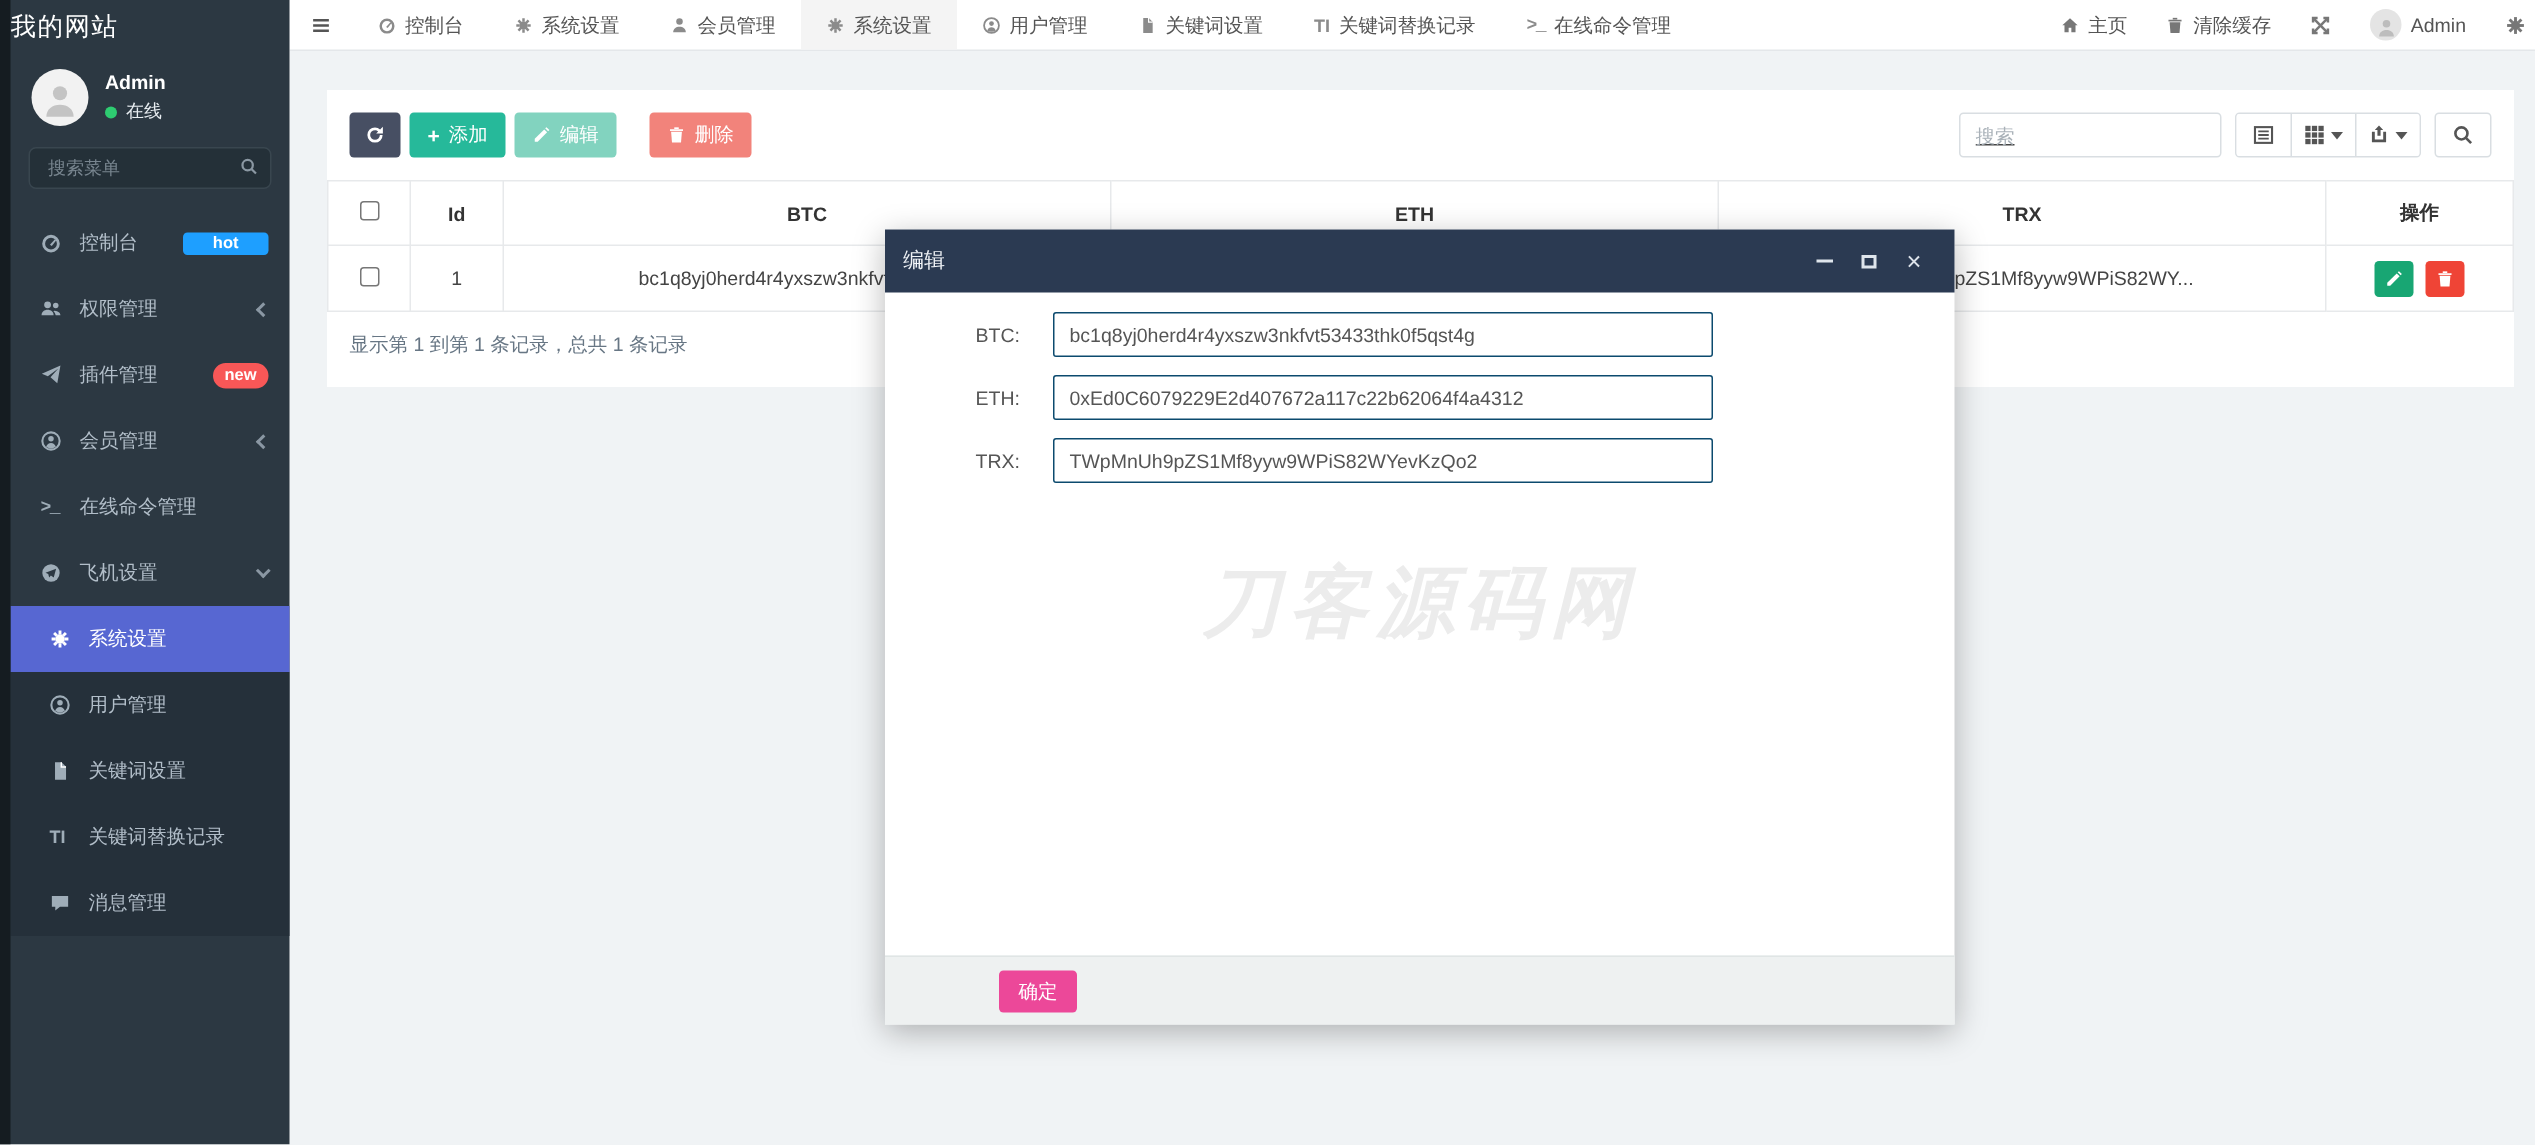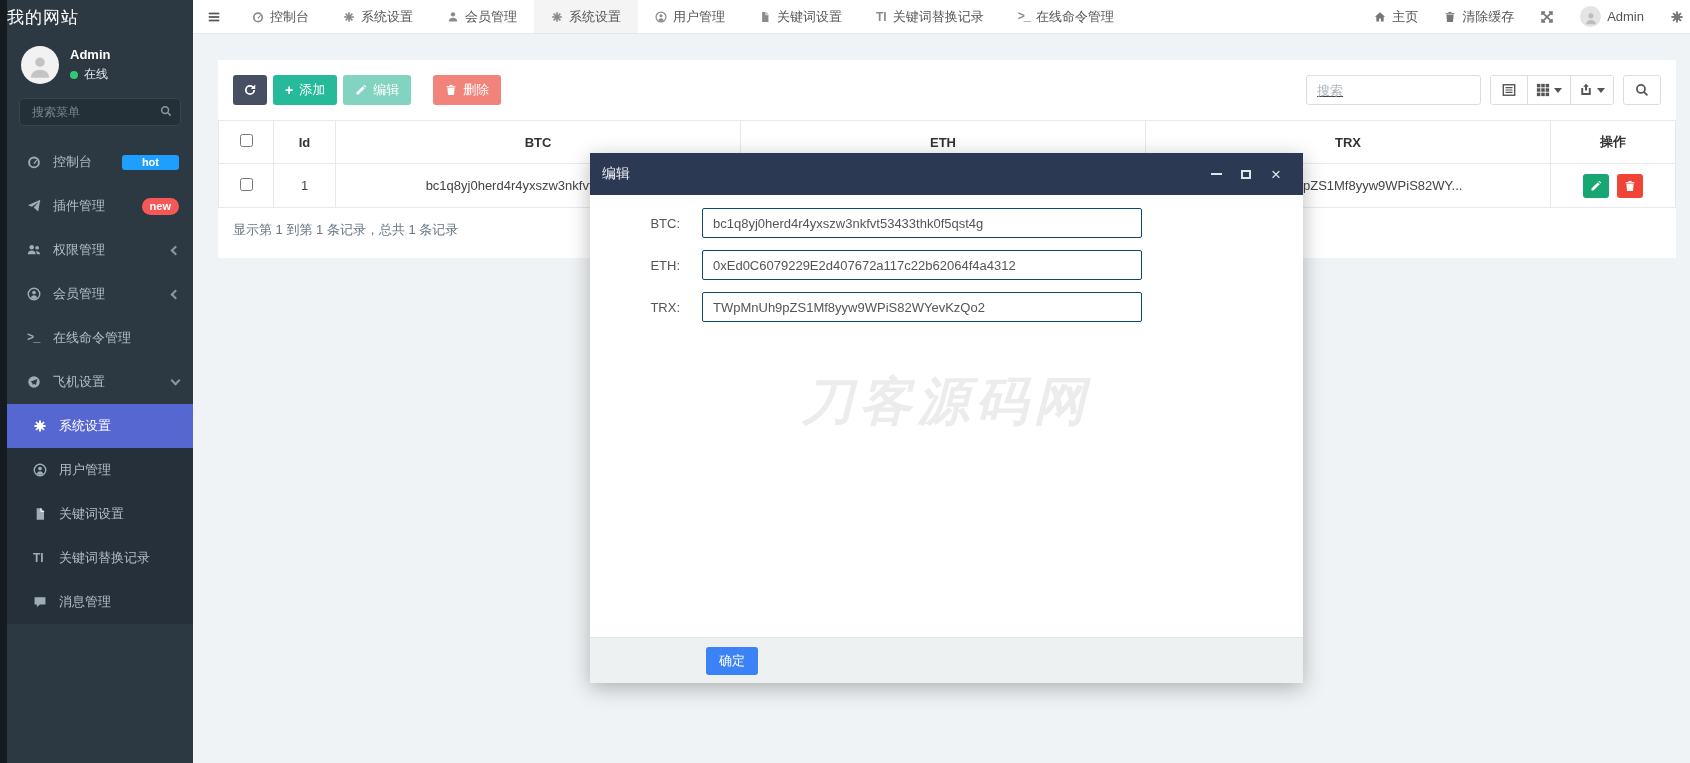--- a/index.html
+++ b/index.html
@@ -87,21 +87,21 @@
   .ctrl { cursor:pointer; display:flex; align-items:center; justify-content:center; width:14px; height:14px; }
   .ctrl-min i { width:11px; height:2px; background:#dfe5ec; display:block; }
   .ctrl-max i { width:10px; height:9px; border:2px solid #dfe5ec; display:block; }
   .ctrl-close { color:#dfe5ec; font-size:17px; line-height:1; }
   .modal-body { flex:1; position:relative; padding-top:13px; }
   .mfield { display:flex; align-items:center; margin-bottom:12px; }
   .mfield label { width:112px; text-align:right; padding-right:22px; color:#555; flex:none; }
   .mfield input { width:440px; height:30px; border:1px solid #0c4a6e; border-radius:2px; padding:0 10px; font-size:13px; color:#555; outline:none; font-family:inherit; }
   .watermark { position:absolute; left:0; right:0; top:172px; text-align:center; font-size:52px; font-weight:bold; font-style:italic; color:#ececec; letter-spacing:6px; user-select:none; pointer-events:none; white-space:nowrap; }
   .modal-footer { height:46px; background:#eef1f1; border-top:1px solid #e0e5e5; display:flex; align-items:center; flex:none; }
-  .btn-confirm { margin-left:116px; background:#3b82f6; color:#fff; border:none; border-radius:3px; height:28px; padding:0 13px; font-size:13px; cursor:pointer; font-family:inherit; }
+  .btn-confirm { margin-left:76px; background:#ec4899; color:#fff; border:none; border-radius:3px; height:28px; padding:0 13px; font-size:13px; cursor:pointer; font-family:inherit; }
 </style>
 </head>
 <body>
 
 <svg width="0" height="0" style="position:absolute">
   <defs>
     <symbol id="i-gauge" viewBox="0 0 16 16">
         <circle cx="8" cy="8.5" r="5.6" fill="none" stroke="currentColor" stroke-width="2.2"></circle>
         <path d="M7.2 9.3 11 5.2l.9.9-3.3 4.1z"></path>
       </symbol>
@@ -238,34 +238,34 @@
             <svg class="ic">
               <use href="#i-gauge"></use>
             </svg>
           </span>
         <span class="mi-label">控制台</span>
         <span class="badge-hot">hot</span>
       </li>
       <li class="menu-item">
         <span class="mi-icon">
             <svg class="ic">
+              <use href="#i-users"></use>
+            </svg>
+          </span>
+        <span class="mi-label">权限管理</span>
+        <span class="chev left"></span>
+      </li>
+      <li class="menu-item">
+        <span class="mi-icon">
+            <svg class="ic">
               <use href="#i-plane"></use>
             </svg>
           </span>
         <span class="mi-label">插件管理</span>
         <span class="badge-new">new</span>
-      </li>
-      <li class="menu-item">
-        <span class="mi-icon">
-            <svg class="ic">
-              <use href="#i-users"></use>
-            </svg>
-          </span>
-        <span class="mi-label">权限管理</span>
-        <span class="chev left"></span>
       </li>
       <li class="menu-item">
         <span class="mi-icon">
             <svg class="ic">
               <use href="#i-person-circle"></use>
             </svg>
           </span>
         <span class="mi-label">会员管理</span>
         <span class="chev left"></span>
       </li>

